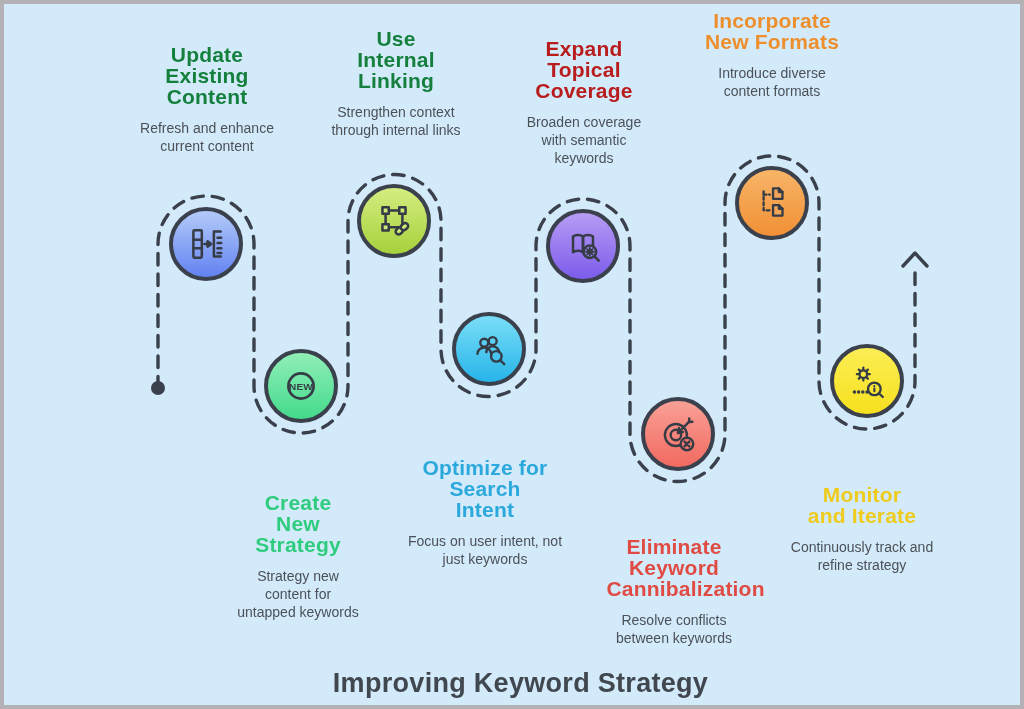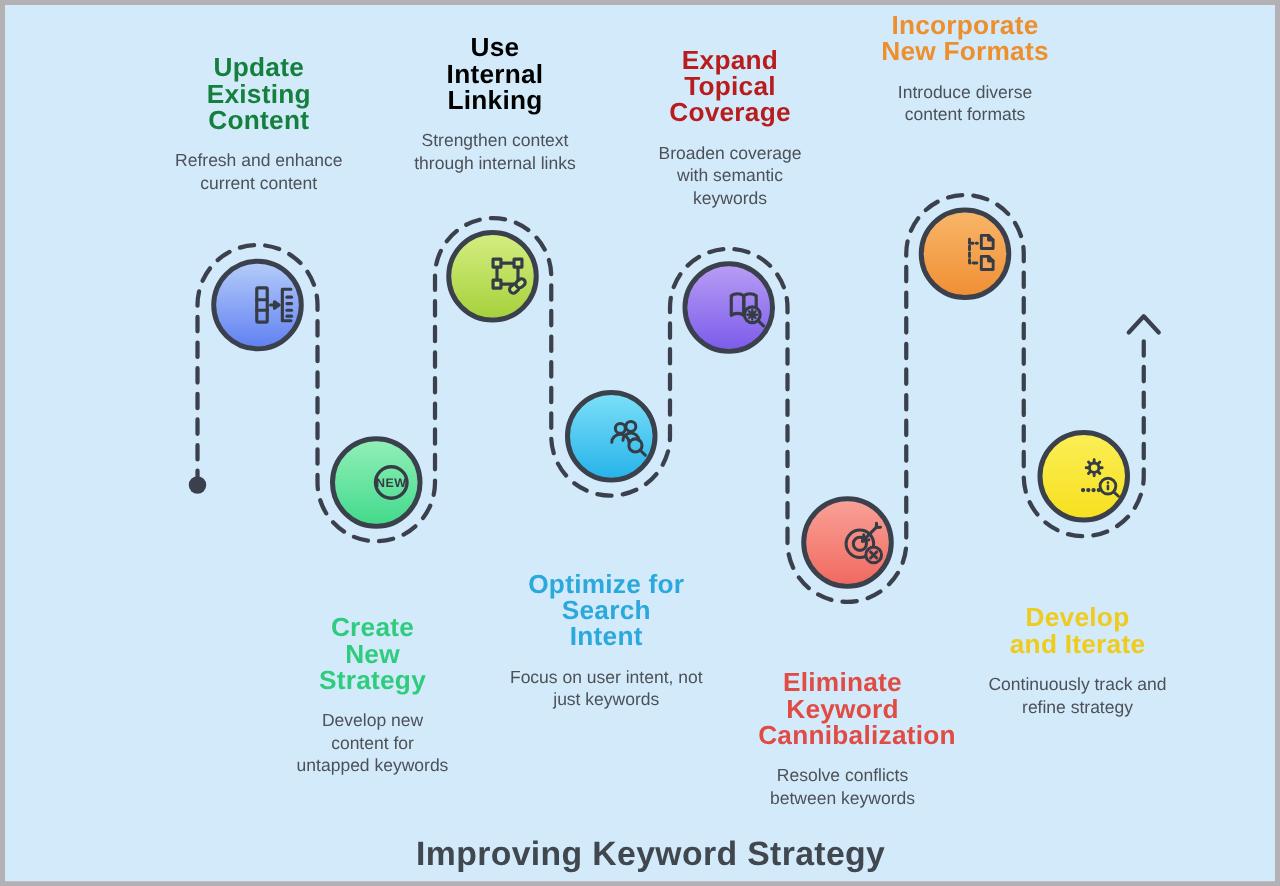--- a/index.html
+++ b/index.html
@@ -15,21 +15,21 @@
   svg.journey{position:absolute;left:0;top:0;}
   .stroke-path{fill:none;stroke:#3b414c;stroke-width:3.4;stroke-linecap:round;stroke-linejoin:round;}
   .dashed{stroke-dasharray:11.5 9;}
   .start-dot{fill:#3b414c;}
   .node{
     position:absolute;
     width:74px;height:74px;
     box-sizing:border-box;
     border:4px solid #3b414c;
     border-radius:50%;
-    display:flex;align-items:center;justify-content:flex-end;
+    display:flex;align-items:center;justify-content:center;
   }
   .node svg{display:block;}
   .label{
     position:absolute;
     width:170px;
     text-align:center;
   }
   .label h3{
     margin:0 auto;
     font-size:21px;
@@ -188,49 +188,49 @@
       </svg>
     </span>
   </div>
 
   <div class="label" style="left:118px;top:40px">
     <h3 style="max-width: 150px; color: #15803d;">Update Existing Content</h3>
     <p style="max-width:150px">Refresh and enhance current content</p>
   </div>
 
   <div class="label" style="left:307px;top:24px">
-    <h3 style="max-width: 115px; color: #000000;">Use Internal Linking</h3>
+    <h3 style="max-width: 115px; color: #15803d;">Use Internal Linking</h3>
     <p style="max-width:155px">Strengthen context through internal links</p>
   </div>
 
   <div class="label" style="left:495px;top:34px">
     <h3 style="max-width: 140px; color: #b91c1c;">Expand Topical Coverage</h3>
     <p style="max-width:125px">Broaden coverage with semantic keywords</p>
   </div>
 
   <div class="label" style="left:683px;top:6px">
     <h3 style="max-width: 155px; color: rgb(238, 143, 46);">Incorporate New Formats</h3>
     <p style="max-width:130px">Introduce diverse content formats</p>
   </div>
 
   <div class="label" style="left:209px;top:488px">
     <h3 style="max-width: 105px; color: rgb(47, 204, 126);">Create New Strategy</h3>
-    <p style="max-width:128px">Develop new content for untapped keywords</p>
+    <p style="max-width:128px">Strategy new content for untapped keywords</p>
   </div>
 
   <div class="label" style="left:585px;top:532px">
     <h3 style="max-width: 135px; color: rgb(224, 75, 68);">Eliminate Keyword Cannibalization</h3>
     <p style="max-width:135px">Resolve conflicts between keywords</p>
   </div>
 
   <div class="label" style="left:396px;top:453px">
     <h3 style="max-width: 130px; color: rgb(43, 168, 220);">Optimize for Search Intent</h3>
     <p style="max-width:155px">Focus on user intent, not just keywords</p>
   </div>
 
   <div class="label" style="left:773px;top:480px">
-    <h3 style="max-width: 115px; color: rgb(238, 203, 28);">Develop and Iterate</h3>
+    <h3 style="max-width: 115px; color: rgb(238, 203, 28);">Monitor and Iterate</h3>
     <p style="max-width:145px">Continuously track and refine strategy</p>
   </div>
 
   <div class="main-title">Improving Keyword Strategy</div>
 
 </div>
 
 </body></html>

